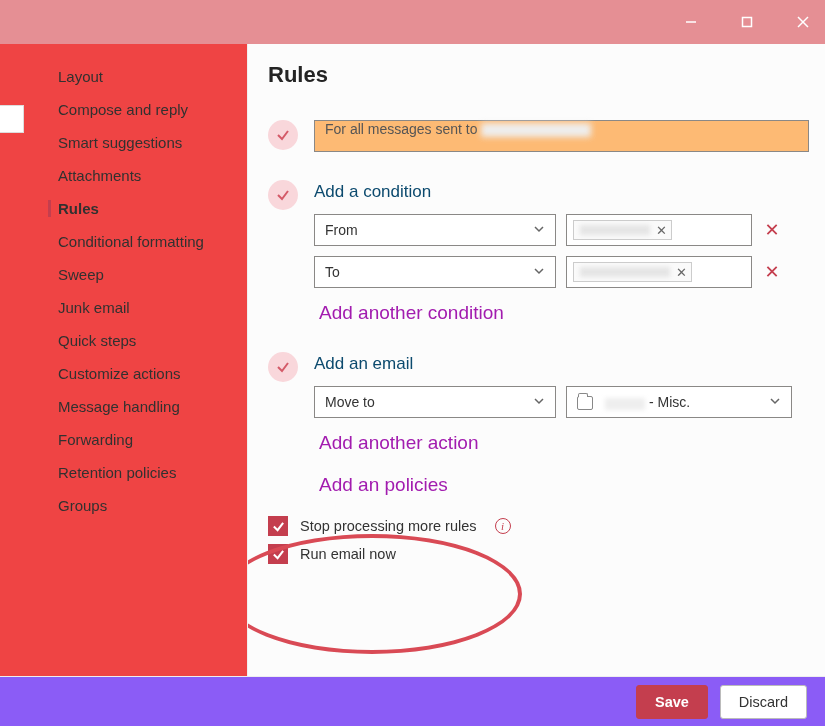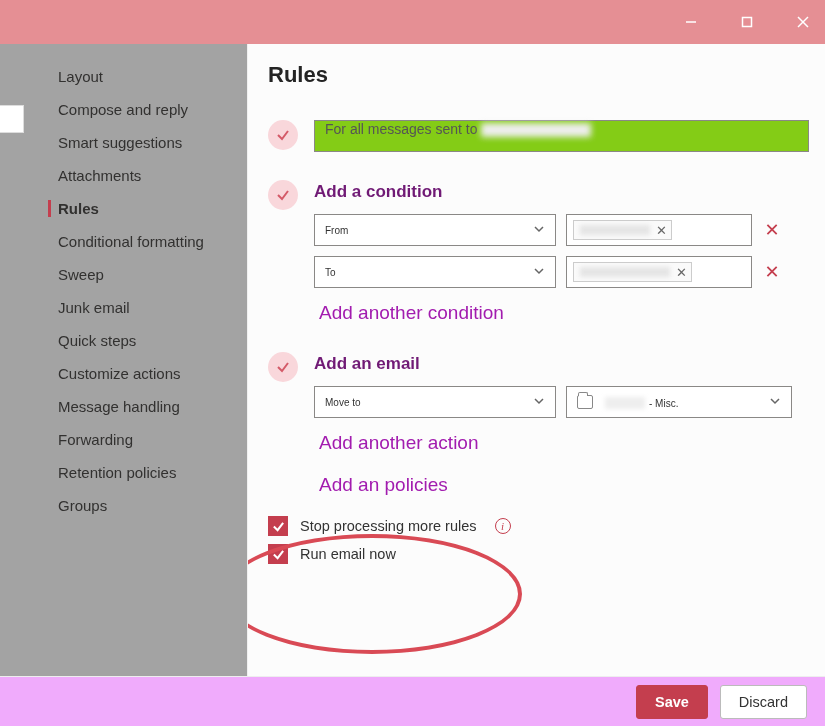--- a/index.html
+++ b/index.html
@@ -25,21 +25,21 @@
   
   .body {
     display: flex;
     height: calc(100% - 44px - 50px);
     background: #fcfcfc;
   }
 
   
   .sidebar {
     width: 248px;
-    background: #a3a3a3;
+    background: #ef4444;
     border-right: 1px solid #f0f0f0;
     padding-top: 16px;
     font-size: 15px;
     color: #323130;
   }
   .sidebar .item {
     padding: 8px 0 8px 58px;
     cursor: pointer;
     position: relative;
   }
@@ -109,53 +109,53 @@
   }
   .step-check svg { stroke: #d45a68; fill: none; }
 
   .rule-name-input {
     width: 100%;
     height: 32px;
     border: 1px solid #8a8886;
     padding: 0 10px;
     font-size: 14px;
     color: #555;
-    background: #84cc16;
+    background: #fdba74;
   }
   .rule-name-input .blur {
     display: inline-block;
     width: 110px; height: 14px;
     background: #eee;
     filter: blur(3px);
     vertical-align: middle;
   }
 
   .section-title {
     font-size: 17px;
-    color: #701a75;
+    color: #0c4a6e;
     margin-top: 2px;
     margin-bottom: 12px;
-    font-weight: 700;
+    font-weight: 400;
   }
 
   .cond-row, .act-row {
     display: flex;
     gap: 10px;
     margin-bottom: 10px;
     align-items: center;
   }
   .dropdown {
     height: 32px;
     border: 1px solid #8a8886;
     background: #fff;
     display: flex;
     align-items: center;
     justify-content: space-between;
     padding: 0 10px;
-    font-size: 10px;
+    font-size: 14px;
     color: #333;
     cursor: pointer;
   }
   .dropdown .chev {
     color: #666;
   }
   .cond-type { width: 242px; }
   .cond-value {
     width: 186px;
     height: 32px;
@@ -253,21 +253,21 @@
 
   
   .footer {
     height: 50px;
     border-top: 1px solid #eee;
     display: flex;
     justify-content: flex-end;
     align-items: center;
     padding: 0 18px;
     gap: 12px;
-    background: #f0abfc;
+    background: #8b5cf6;
   }
   .btn {
     height: 34px;
     padding: 0 18px;
     font-size: 14.5px;
     border-radius: 3px;
     cursor: pointer;
     display: inline-flex; align-items:center; justify-content:center;
   }
   .btn-primary { background: #c43e4e; color: #fff; border: 1px solid #c43e4e; font-weight: 600; }

